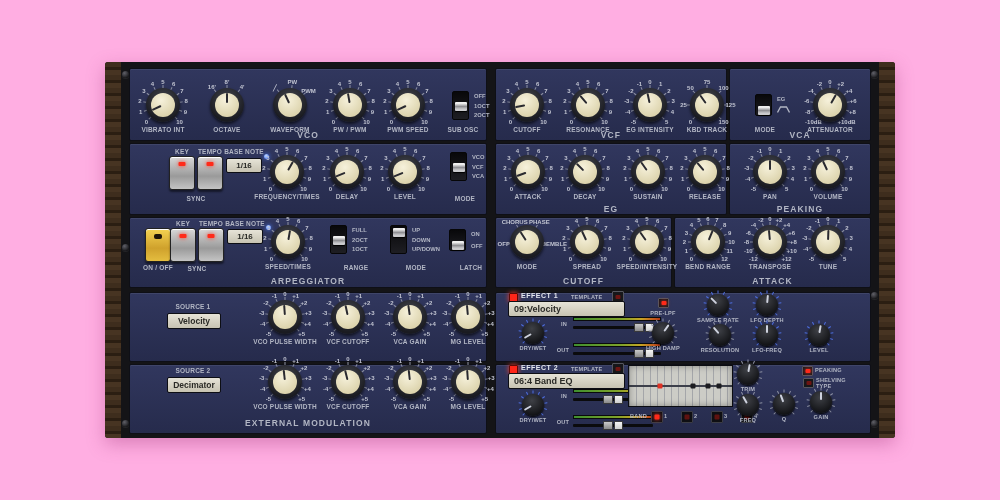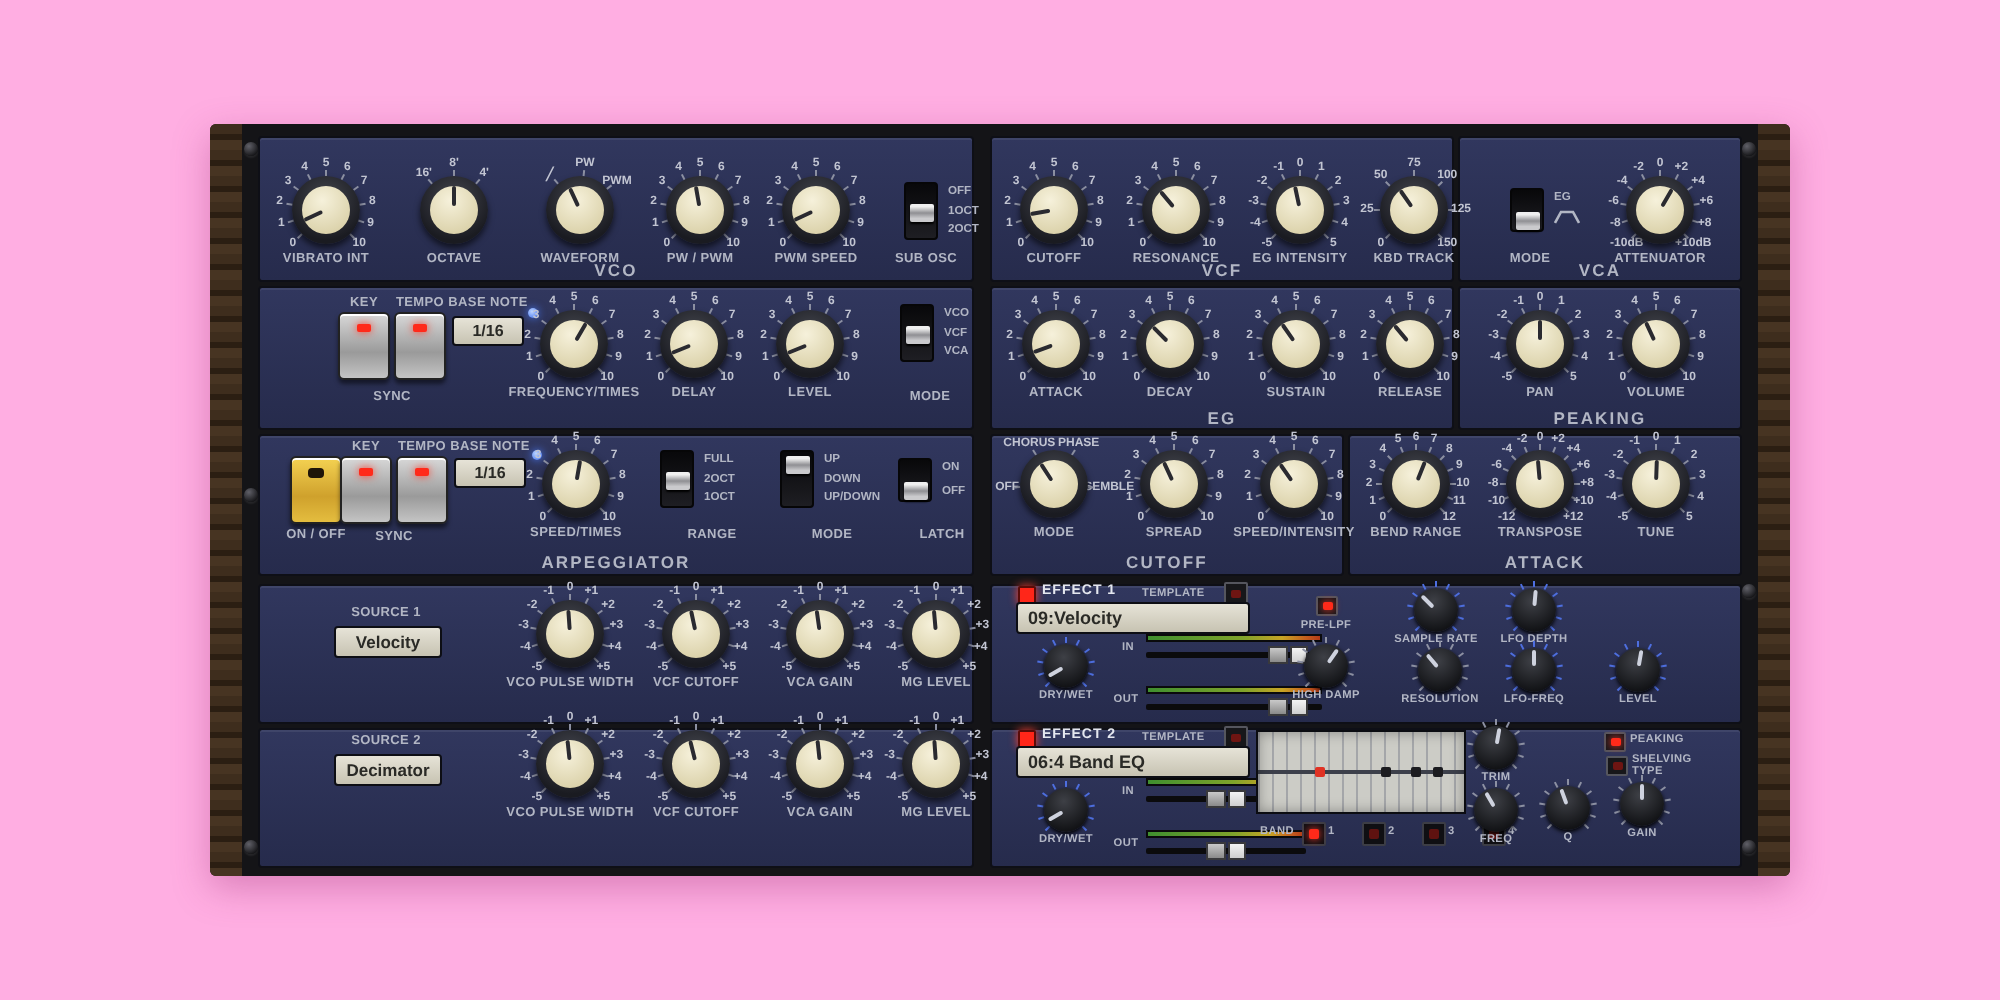--- a/index.html
+++ b/index.html
@@ -109,20 +109,21 @@
   <div class="screw" style="left:766px;top:358px"></div>
 
   <div class="sec-title" style="left:24px;top:68px;width:358px">VCO</div>
   <div class="sec-title" style="left:390px;top:68px;width:232px">VCF</div>
   <div class="sec-title" style="left:624px;top:68px;width:142px">VCA</div>
   <div class="sec-title" style="left:390px;top:142px;width:232px">EG</div>
   <div class="sec-title" style="left:624px;top:142px;width:142px">PEAKING</div>
   <div class="sec-title" style="left:24px;top:214px;width:358px">ARPEGGIATOR</div>
   <div class="sec-title" style="left:390px;top:214px;width:177px">CUTOFF</div>
   <div class="sec-title" style="left:569px;top:214px;width:197px">ATTACK</div>
+  <div class="sec-title" style="left:24px;top:356px;width:358px">EXTERNAL MODULATION</div>
 
   <div class="knob" style="left:58px;top:43px">
       <div class="k-num" style="left: -16.617px; top: 16.617px;">0</div>
       <div class="k-tick" style="transform: translate(-50%, -50%) rotate(-135deg) translateY(-18.5px);"></div>
       <div class="k-num" style="left: -22.3498px; top: 7.2619px;">1</div>
       <div class="k-tick" style="transform: translate(-50%, -50%) rotate(-108deg) translateY(-18.5px);"></div>
       <div class="k-num" style="left: -23.2107px; top: -3.67621px;">2</div>
       <div class="k-tick" style="transform: translate(-50%, -50%) rotate(-81deg) translateY(-18.5px);"></div>
       <div class="k-num" style="left: -19.0119px; top: -13.813px;">3</div>
       <div class="k-tick" style="transform: translate(-50%, -50%) rotate(-54deg) translateY(-18.5px);"></div>

